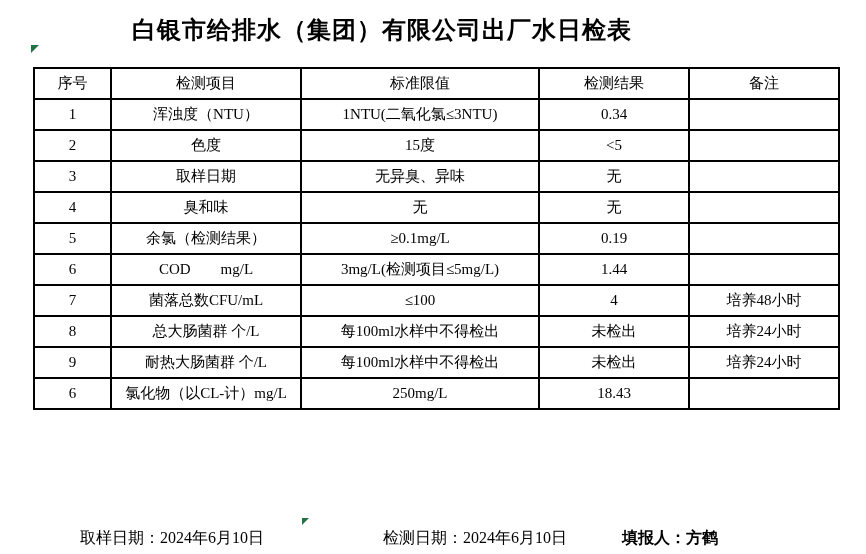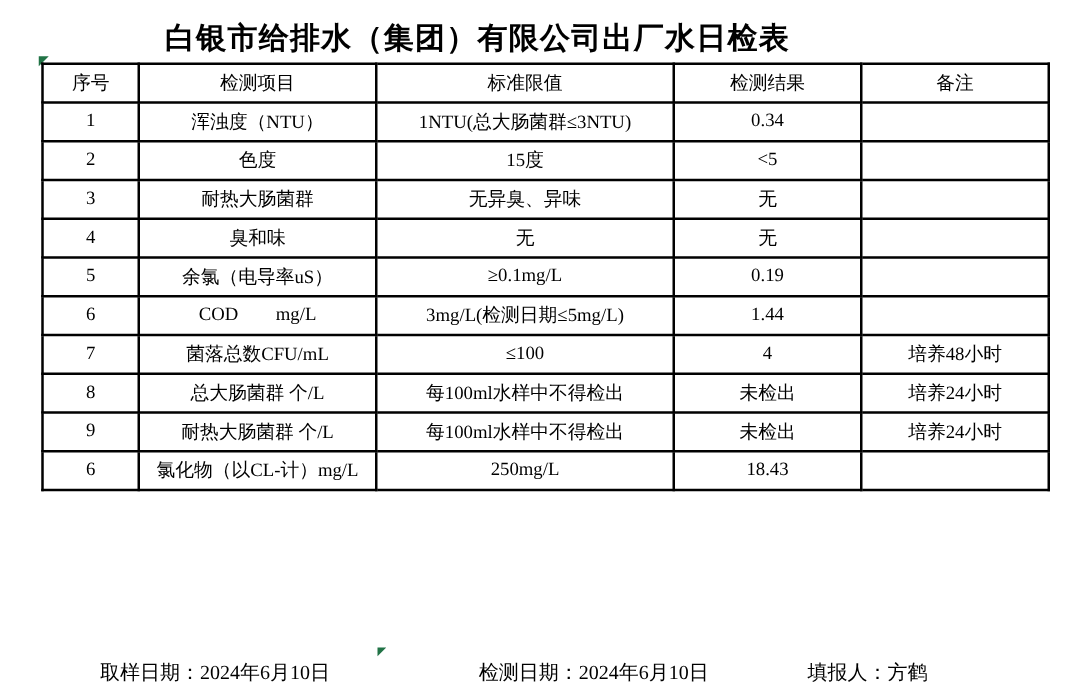--- a/index.html
+++ b/index.html
@@ -16,21 +16,21 @@
     position: absolute;
     top: 14px; left: 0; right: 0;
     text-align: center;
     font-size: 24px;
     font-weight: bold;
     letter-spacing: 1px;
   }
 
   table.inspection {
     position: absolute;
-    left: 33px; top: 50px;
+    left: 33px; top: 67px;
     width: 805px;
     border-collapse: collapse;
     table-layout: fixed;
     padding-left: 16px;
   }
   table.inspection th, table.inspection td {
     border: 2px solid #000000;
     height: 31px;
     text-align: center;
     vertical-align: middle;
@@ -52,21 +52,21 @@
 
   .footer {
     position: absolute;
     top: 528px; left: 0; right: 0;
     height: 22px;
     font-size: 16px;
   }
   .footer span { position: absolute; white-space: pre; text-align: right; }
   .footer-sampling { left: 80px; }
   .footer-test { left: 383px; }
-  .footer-reporter { left: 646px; }
+  .footer-reporter { left: 622px; font-weight: bold; }
 </style>
 </head>
 <body>
 
 <div class="page">
 
   <div class="title">白银市给排水（集团）有限公司出厂水日检表</div>
 
   <div class="marker marker-top"></div>
   <div class="marker marker-bottom"></div>
@@ -85,56 +85,56 @@
         <th>检测项目</th>
         <th>标准限值</th>
         <th>检测结果</th>
         <th>备注</th>
       </tr>
     </thead>
     <tbody>
         <tr>
           <td>1</td>
           <td>浑浊度（NTU）</td>
-          <td>1NTU(总大肠菌群≤3NTU)</td>
+          <td>1NTU(二氧化氯≤3NTU)</td>
           <td>0.34</td>
           <td></td>
         </tr>
         <tr>
           <td>2</td>
           <td>色度</td>
           <td>15度</td>
           <td>&lt;5</td>
           <td></td>
         </tr>
         <tr>
           <td>3</td>
-          <td>耐热大肠菌群</td>
+          <td>取样日期</td>
           <td>无异臭、异味</td>
           <td>无</td>
           <td></td>
         </tr>
         <tr>
           <td>4</td>
           <td>臭和味</td>
           <td>无</td>
           <td>无</td>
           <td></td>
         </tr>
         <tr>
           <td>5</td>
-          <td>余氯（电导率uS）</td>
+          <td>余氯（检测结果）</td>
           <td>≥0.1mg/L</td>
           <td>0.19</td>
           <td></td>
         </tr>
         <tr>
           <td>6</td>
           <td>COD        mg/L</td>
-          <td>3mg/L(检测日期≤5mg/L)</td>
+          <td>3mg/L(检测项目≤5mg/L)</td>
           <td>1.44</td>
           <td></td>
         </tr>
         <tr>
           <td>7</td>
           <td>菌落总数CFU/mL</td>
           <td>≤100</td>
           <td>4</td>
           <td>培养48小时</td>
         </tr>

